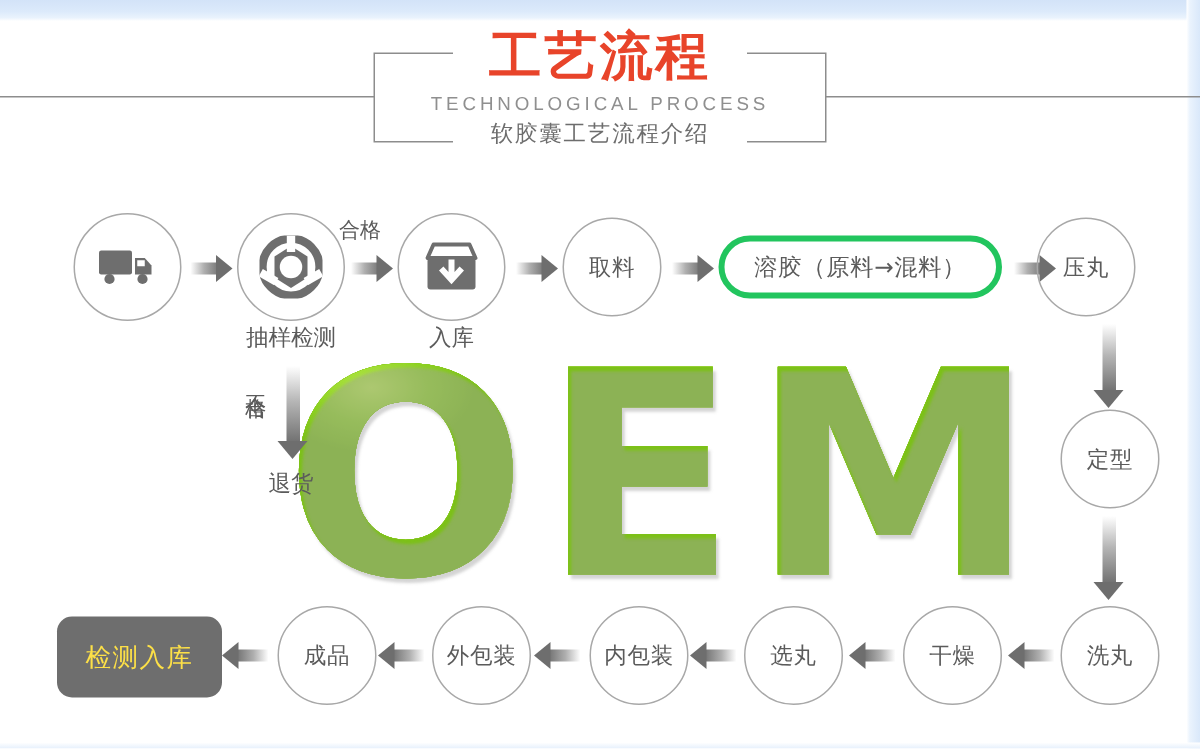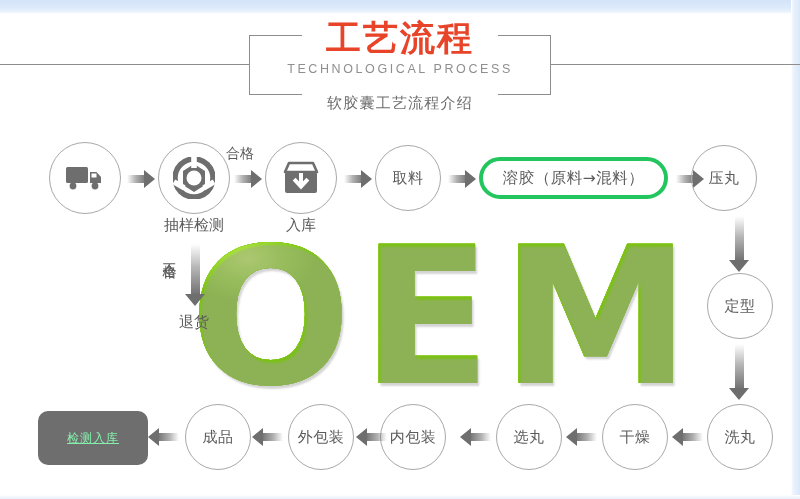--- a/index.html
+++ b/index.html
@@ -25,21 +25,21 @@
   .hd-title{
     font-size:35px;font-weight:bold;letter-spacing:2px;line-height:40px;
     color:#e8442a;font-family:"DejaVu Sans","Liberation Sans",sans-serif;
   }
   .hd-sub{
     font-size:12.5px;letter-spacing:2.6px;color:#8f8f8f;line-height:18px;
     margin-top:2px;font-family:"Liberation Sans",sans-serif;
   }
   .hd-sub2{
     font-size:15px;letter-spacing:1.2px;color:#6d6d6d;line-height:22px;
-    margin-top:14px;font-family:"DejaVu Sans","Liberation Sans",sans-serif;
+    margin-top:0;font-family:"DejaVu Sans","Liberation Sans",sans-serif;
   }
   
   .brk{position:absolute;width:62px;height:60px;top:17px;}
   .brk i{position:absolute;background:#8d8d8d;display:block;}
   .brk.left{left:249px;}
   .brk.right{left:489px;}
   .brk .vert{width:1px;height:60px;top:0;}
   .brk .harm{height:1px;width:52px;}
   .brk.left .vert{left:0;}
   .brk.left .harm.t{left:1px;top:0;}
@@ -75,21 +75,21 @@
   
   .node{position:absolute;box-sizing:border-box;display:flex;align-items:center;justify-content:center;}
   .circle{border:1px solid #a8a8a8;border-radius:50%;background:transparent;}
   .nlabel{font-size:15px;color:#5b5b5b;letter-spacing:.5px;
     font-family:"DejaVu Sans","Liberation Sans",sans-serif;white-space:nowrap;}
   .caption{position:absolute;font-size:15px;color:#5b5b5b;text-align:center;white-space:nowrap;
     font-family:"DejaVu Sans","Liberation Sans",sans-serif;}
   .pill{border:4px solid #22c55e;border-radius:22px;background:transparent;}
   .pill .nlabel{font-size:15.5px;}
   .solidbox{background:#6e6e6e;border-radius:10px;}
-  .solidbox .nlabel{color:#86efac;font-size:12px;letter-spacing:1px;text-decoration:underline;}
+  .solidbox .nlabel{color:#fde047;font-size:17px;letter-spacing:1px;}
 
   
   .arrow{position:absolute;}
   .arrow .shaft{position:absolute;}
   .arrow .head{position:absolute;width:0;height:0;}
   .ar-r .shaft{height:8px;top:5px;left:0;
     background:linear-gradient(90deg,rgba(110,110,110,0) 0%,rgba(110,110,110,.55) 45%,#6e6e6e 100%);}
   .ar-r .head{right:0;top:0;border-top:9px solid transparent;border-bottom:9px solid transparent;border-left:11px solid #6e6e6e;}
   .ar-l .shaft{height:8px;top:5px;right:0;
     background:linear-gradient(270deg,rgba(110,110,110,0) 0%,rgba(110,110,110,.55) 45%,#6e6e6e 100%);}
@@ -248,21 +248,21 @@
 
   <div class="node circle" style="left:496px;top:404px;width:66px;height:66px;">
     <span class="nlabel">选丸</span>
   </div>
 
   <div class="arrow ar-l" style="left:460px;top:428px;width:31px;height:18px;">
     <span class="shaft" style="width:22px;"></span>
       <span class="head"></span>
   </div>
 
-  <div class="node circle" style="left:380px;top:404px;width:66px;height:66px;">
+  <div class="node circle" style="left:393px;top:404px;width:66px;height:66px;">
     <span class="nlabel">内包装</span>
   </div>
 
   <div class="arrow ar-l" style="left:356px;top:428px;width:31px;height:18px;">
     <span class="shaft" style="width:22px;"></span>
       <span class="head"></span>
   </div>
 
   <div class="node circle" style="left:288px;top:404px;width:66px;height:66px;text-align:center;">
     <span class="nlabel">外包装</span>

